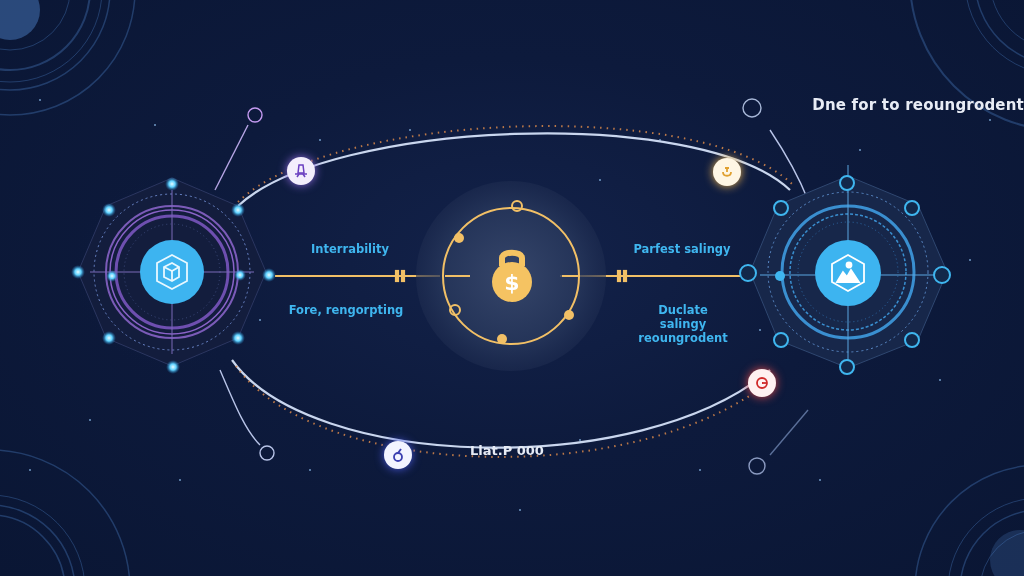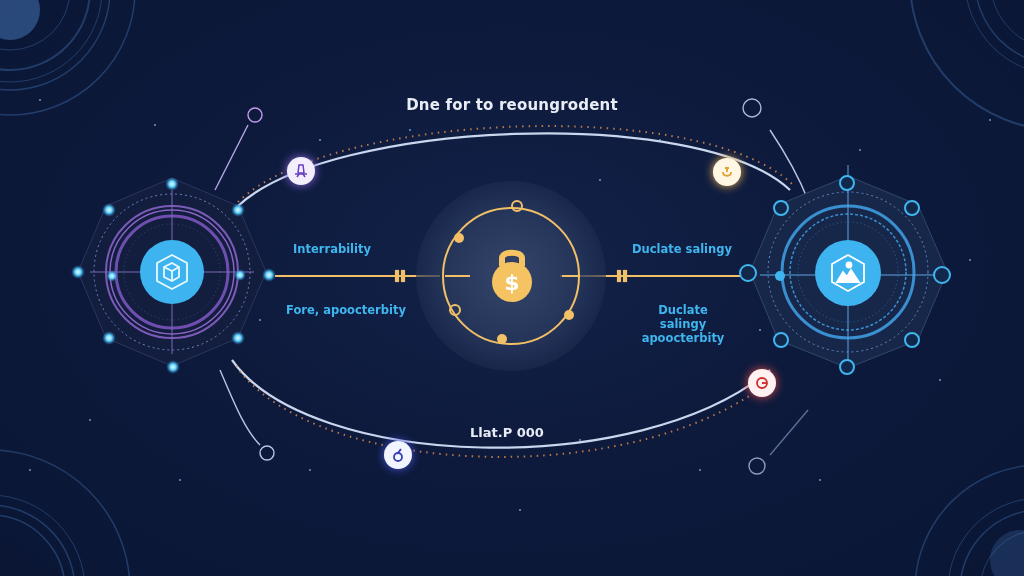--- a/index.html
+++ b/index.html
@@ -3,30 +3,30 @@
 <meta charset="utf-8">
 <style>
   html, body { margin:0; padding:0; }
   body {
     width:1024px; height:576px; overflow:hidden; position:relative;
     background: radial-gradient(ellipse at 50% 45%, #13224a 0%, #0d1a3c 45%, #0a1634 100%);
     font-family: "Liberation Sans", sans-serif;
   }
   .layer { position:absolute; left:0; top:0; width:1024px; height:576px; }
   .title {
-    position:absolute; left:0; width:1024px; top:96px; text-align:center;
+    position:absolute; left:0; width:1024px; top:96px; text-align:right;
     color:#e8ecf5; font-size:15px; font-weight:bold; letter-spacing:0.2px;
     font-family: "DejaVu Sans", sans-serif;
   }
   .label {
     position:absolute; color:#3fb6ef; font-size:11.5px; font-weight:bold;
     text-align:center; font-family: "DejaVu Sans", sans-serif; line-height:14px;
   }
   .bottom-label {
-    position:absolute; left:470px; top:425px; color:#e6ebf5; font-size:13px; font-weight:bold;
+    position:absolute; left:470px; top:443px; color:#e6ebf5; font-size:13px; font-weight:bold;
     font-family: "DejaVu Sans", sans-serif;
   }
   .hub-core {
     position:absolute; border-radius:50%;
     display:flex; align-items:center; justify-content:center;
   }
 </style>
 </head>
 <body>
 
@@ -232,21 +232,21 @@
       <line x1="8" y1="8" x2="13" y2="8"></line>
   </svg>
 </div>
 <div class="hub-core" style="left:384px; top:441px; width:28px; height:28px; background:#f2f4ff; box-shadow:0 0 10px #4a5ae0;">
   <svg width="16" height="16" viewBox="0 0 16 16" fill="none" stroke="#3a3fb0" stroke-width="1.8">
     <circle cx="8" cy="10" r="4"></circle>
       <path d="M8,6 L11,2"></path>
   </svg>
 </div>
 
-<div class="label" style="left:272px; top:242px; width:120px;">Interrability</div>
-<div class="label" style="left:276px; top:303px; width:140px;">Fore, apoocterbity</div>
-<div class="label" style="left:622px; top:242px; width:120px;">Duclate salingy</div>
+<div class="label" style="left:290px; top:242px; width:120px;">Interrability</div>
+<div class="label" style="left:276px; top:303px; width:140px;">Fore, rengorpting</div>
+<div class="label" style="left:622px; top:242px; width:120px;">Parfest salingy</div>
 <div class="label" style="left:628px; top:303px; width:110px;">
   <div>Duclate</div>
   <div>salingy</div>
-  <div>apoocterbity</div>
+  <div>reoungrodent</div>
 </div>
 <div class="bottom-label">Llat.P 000</div>
 
 </body></html>

